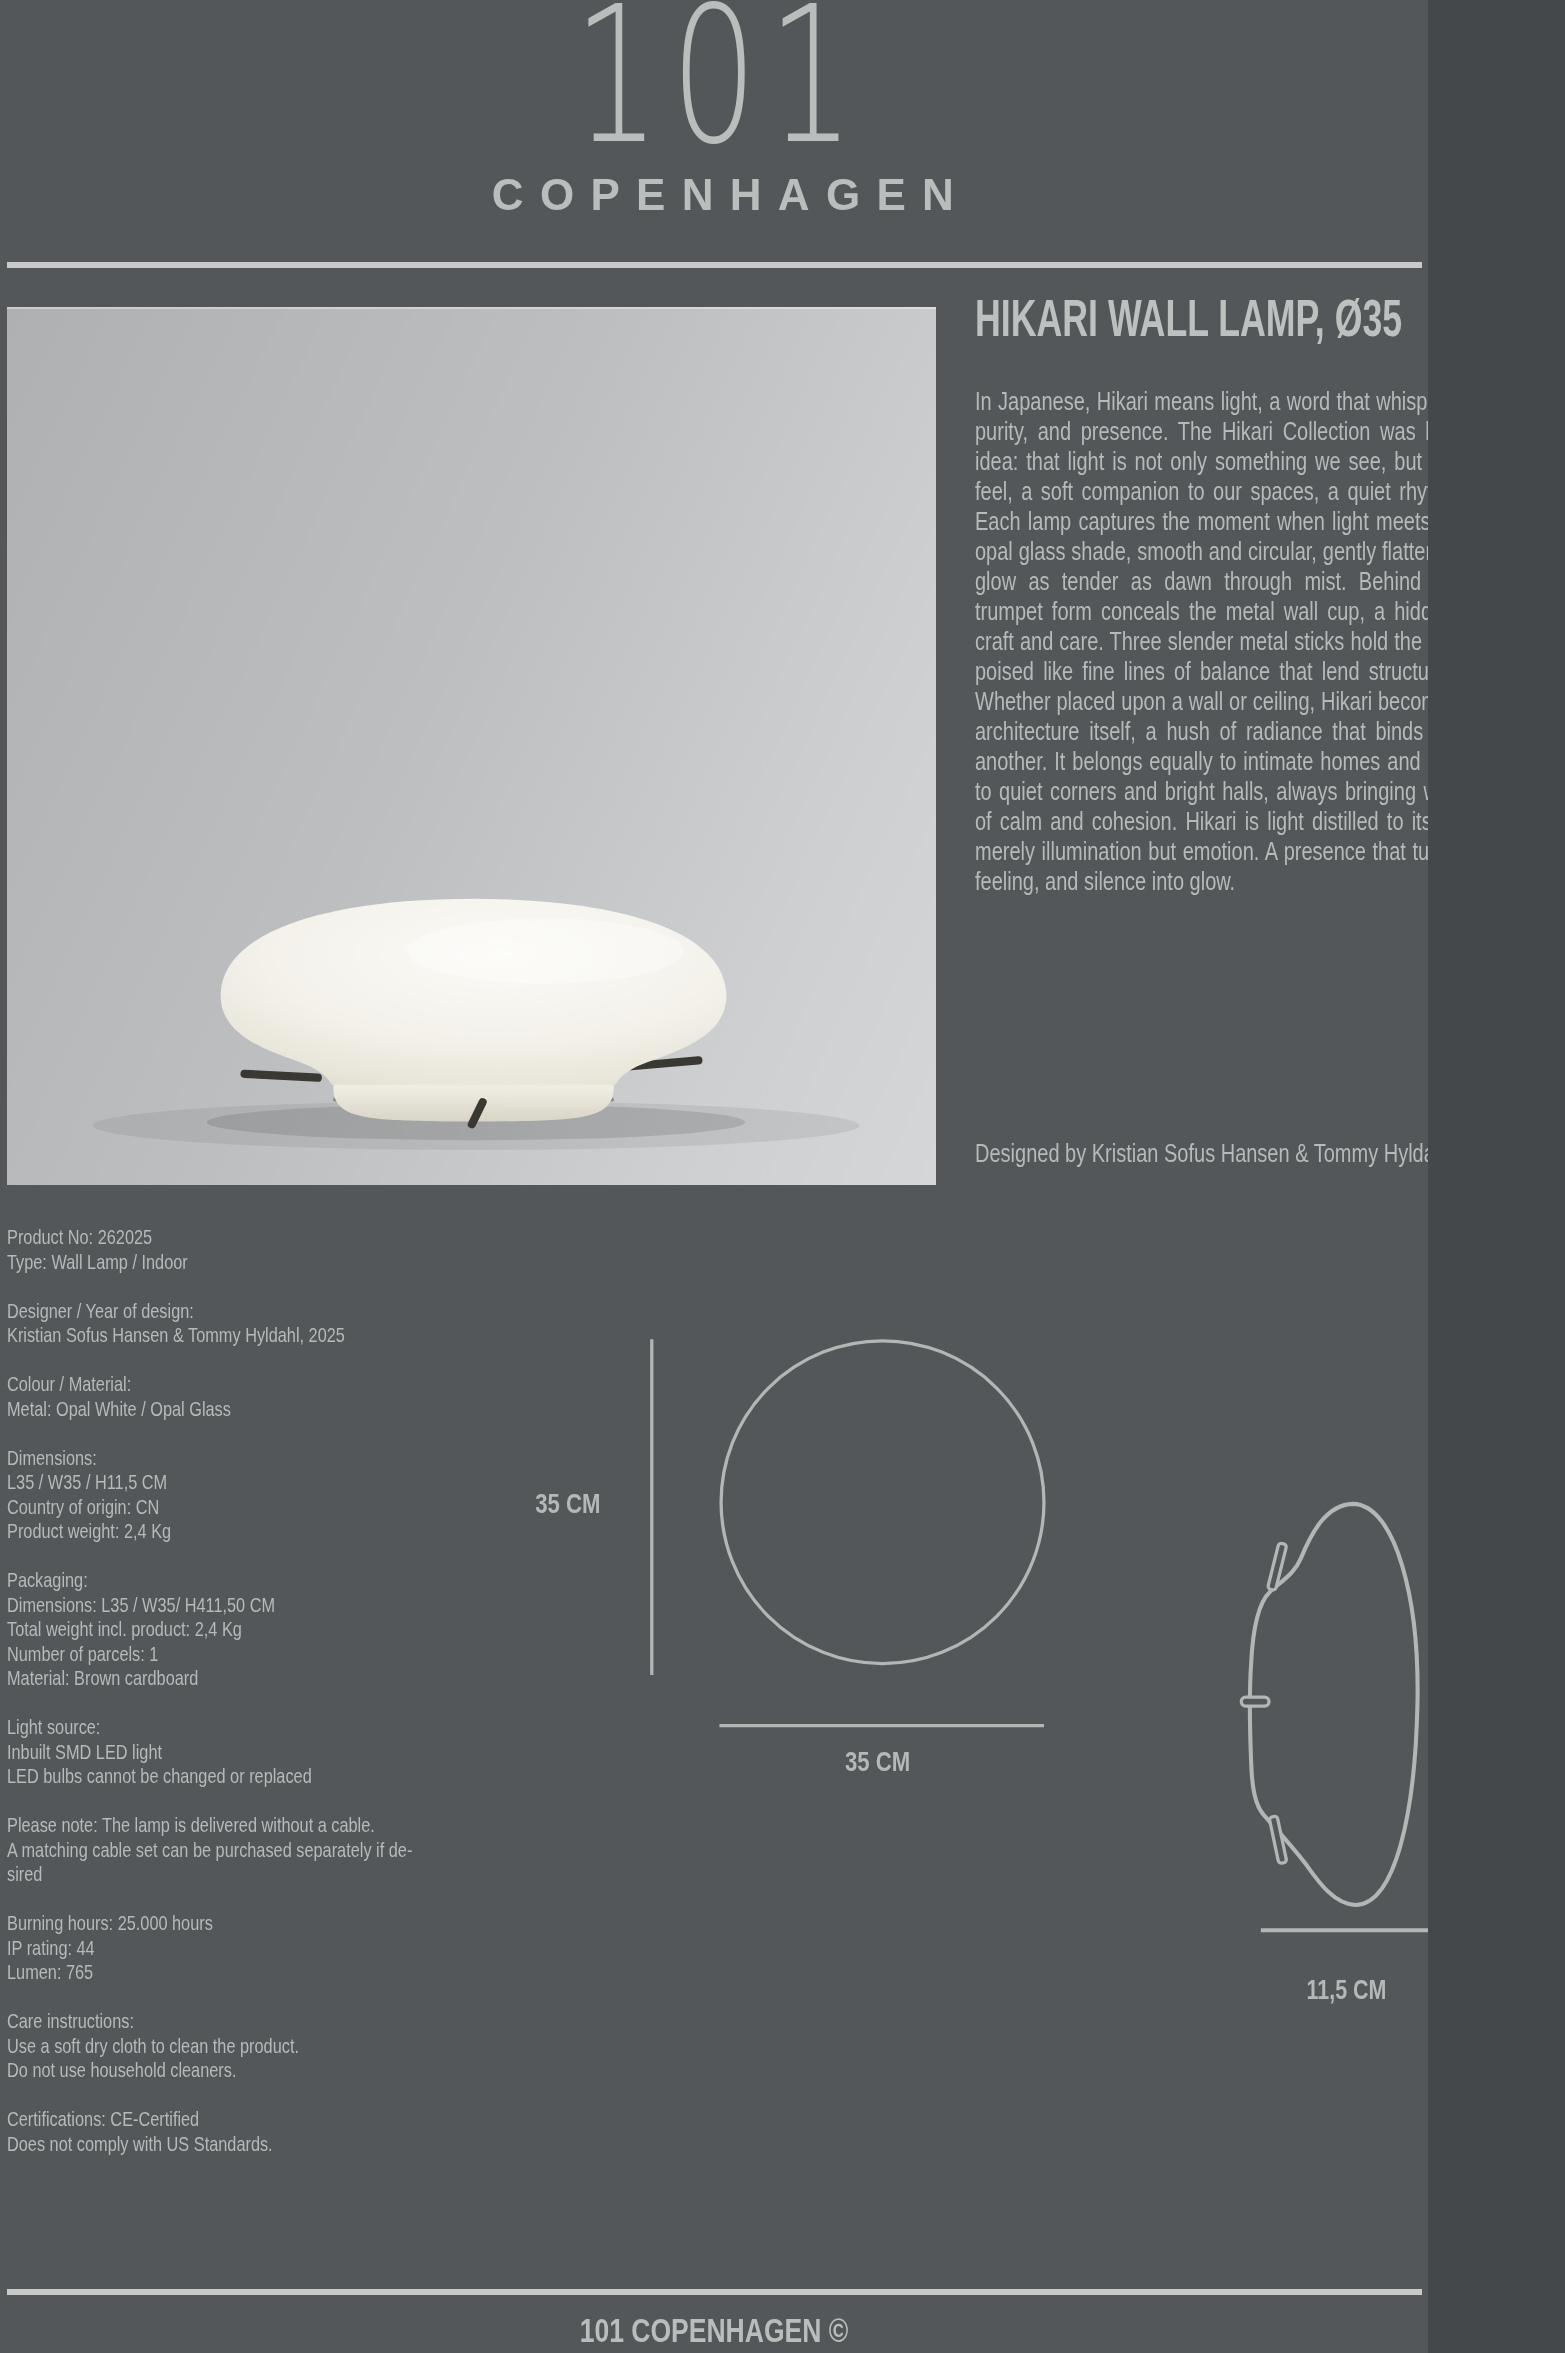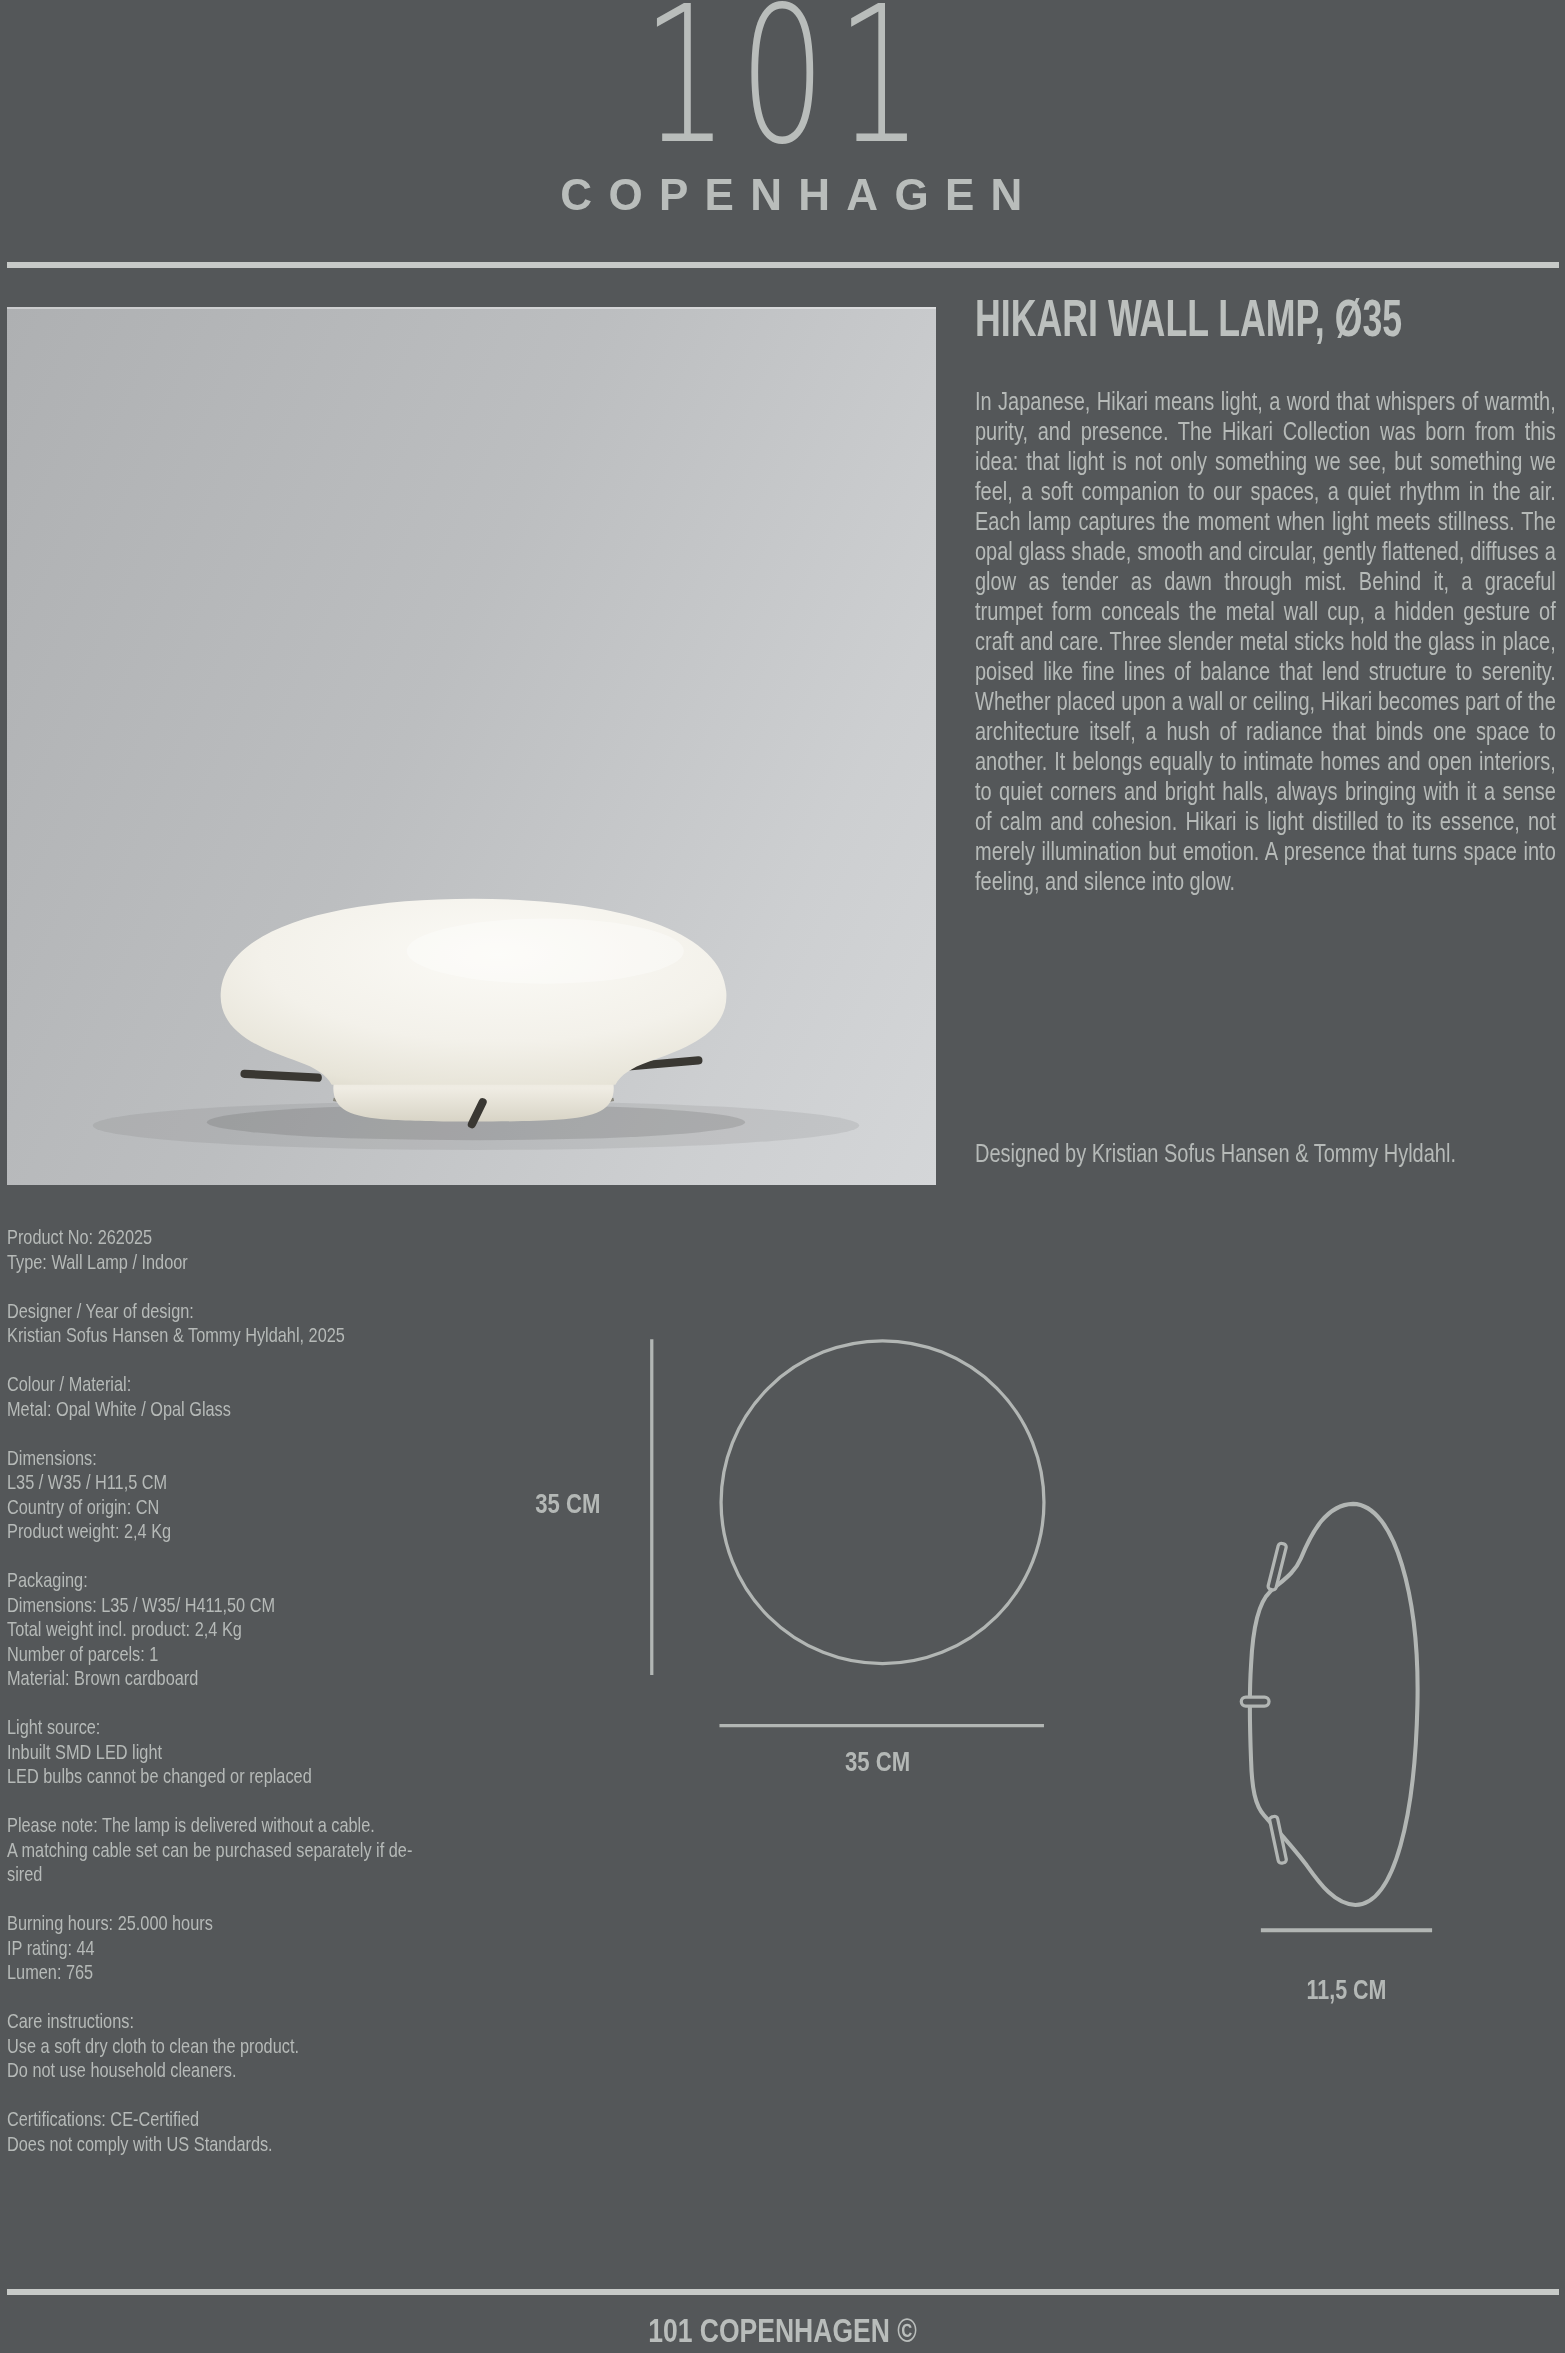--- a/index.html
+++ b/index.html
@@ -1,16 +1,16 @@
 <!DOCTYPE html>
 <html style="font-size:13px"><head>
 <meta charset="utf-8">
 <style>
   html,body{margin:0;padding:0;background:#45484a;}
-  .page{position:relative;width:1565px;height:2354px;background:#545759;overflow:hidden;
+  .page{position:relative;width:1428px;height:2354px;background:#545759;overflow:hidden;
         font-family:"Liberation Sans","DejaVu Sans",sans-serif;color:#b6bab8;}
   .abs{position:absolute;}
 
   
   .logo-number{left:0;right:0;top:-18px;text-align:center;font-family:"DejaVu Sans","Liberation Sans",sans-serif;
     font-size:189px;font-weight:200;line-height:189px;letter-spacing:14.7px;padding-left:14.7px;
     color:#b9bdbb;transform:scaleX(.72);transform-origin:center top;}
   .logo-wordmark{left:0;right:0;top:173px;text-align:center;font-size:44px;font-weight:700;line-height:44px;
     letter-spacing:16.3px;padding-left:34px;color:#b9bdbb;}
 

